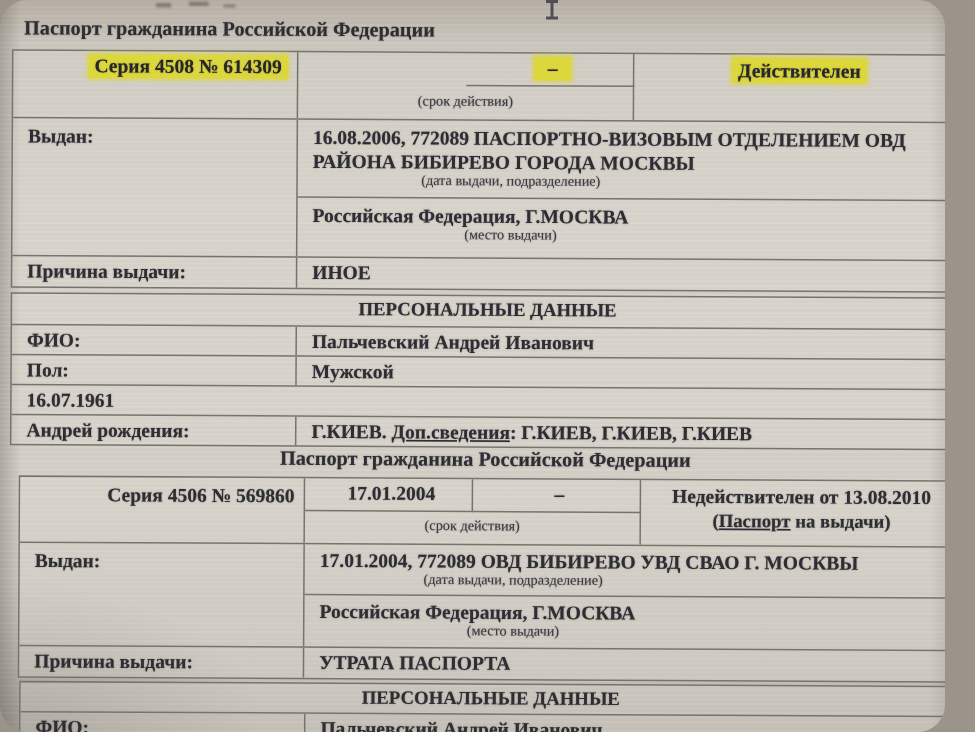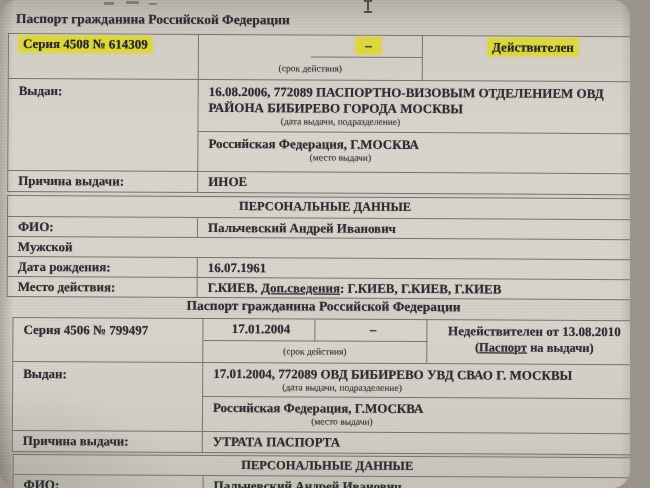--- a/index.html
+++ b/index.html
@@ -26,21 +26,21 @@
   .br{border-right:1px solid #76746e;}
   .lbl{padding:2px 6px 0 10px;font-weight:bold;font-size:13px;}
   .val{padding:2px 6px 0 10px;font-weight:bold;font-size:13px;}
   .cap{font-size:9.5px;font-weight:normal;color:#3c3b41;text-align:center;}
   .cap-shift{padding-right:160px;}
   .hl{background:#ddd73e;box-shadow:0 0 3px 1px rgba(219,213,66,0.8);padding:0 4px;display:inline-block;color:#26262b;}
   .center{text-align:center;}
   .band{font-weight:bold;font-size:12.5px;text-align:center;padding-top:2px;}
   .u{text-decoration:underline;}
   .hdr-grid{display:grid;grid-template-columns:190px 112px 112px 1fr;grid-template-rows:22px 1fr;}
-  .g-series{grid-column:1;grid-row:1/3;}
+  .g-series{grid-column:1;grid-row:1/3;text-align:right;}
   .g-date{grid-column:2;grid-row:1;}
   .g-dash{grid-column:3;grid-row:1;}
   .g-status{grid-column:4;grid-row:1/3;}
   .g-validity{grid-column:2/4;grid-row:2;}
   .iss-grid{display:grid;grid-template-columns:190px 1fr;}
   .iss-label{grid-column:1;grid-row:1/3;}
   .two-col{display:grid;grid-template-columns:190px 1fr;}
   .status-cell{padding-top:2px;text-align:center;font-weight:bold;font-size:13px;line-height:17px;}
   
   .ibeam{position:absolute;left:363px;top:0px;width:10px;height:14px;}
@@ -105,39 +105,39 @@
       </div>
     </div>
 
     <div class="tbl" style="left:8px;top:195px;width:634px;">
       <div class="band bb t" style="height:18px;">ПЕРСОНАЛЬНЫЕ ДАННЫЕ</div>
       <div class="two-col bb" style="height:19px;">
         <div class="br lbl t">ФИО:</div>
         <div class="val t">Пальчевский Андрей Иванович</div>
       </div>
       <div class="two-col bb" style="height:19px;">
+        <div class="br lbl t">Пол:</div>
         <div class="val t">Мужской</div>
       </div>
       <div class="two-col bb" style="height:19px;">
-        <div class="br lbl t">Дата рождения:</div>
         <div class="val t">16.07.1961</div>
       </div>
       <div class="two-col" style="height:19px;">
-        <div class="br lbl t">Место действия:</div>
+        <div class="br lbl t">Андрей рождения:</div>
         <div class="val t"><span>Г.КИЕВ. </span><span class="u">Доп.сведения</span><span>: Г.КИЕВ, Г.КИЕВ, Г.КИЕВ</span></div>
       </div>
     </div>
 
     <div class="title title2 t" style="top:297px;">Паспорт гражданина Российской Федерации</div>
 
     <div class="tbl" style="left:14px;top:317px;width:628px;">
 
       <div class="hdr-grid bb" style="height:43px;">
         <div class="g-series br lbl t" style="padding-top:4px;">
-          <span>Серия 4506 № 799497</span>
+          <span>Серия 4506 № 569860</span>
         </div>
         <div class="g-date br bb center val t">
           <span>17.01.2004</span>
         </div>
         <div class="g-dash br bb center val t">
           <span>–</span>
         </div>
         <div class="g-status status-cell t">
           <div>Недействителен от 13.08.2010</div>
           <div style="font-size:12.5px;"><span>(</span><span class="u">Паспорт</span><span> на выдачи)</span></div>

